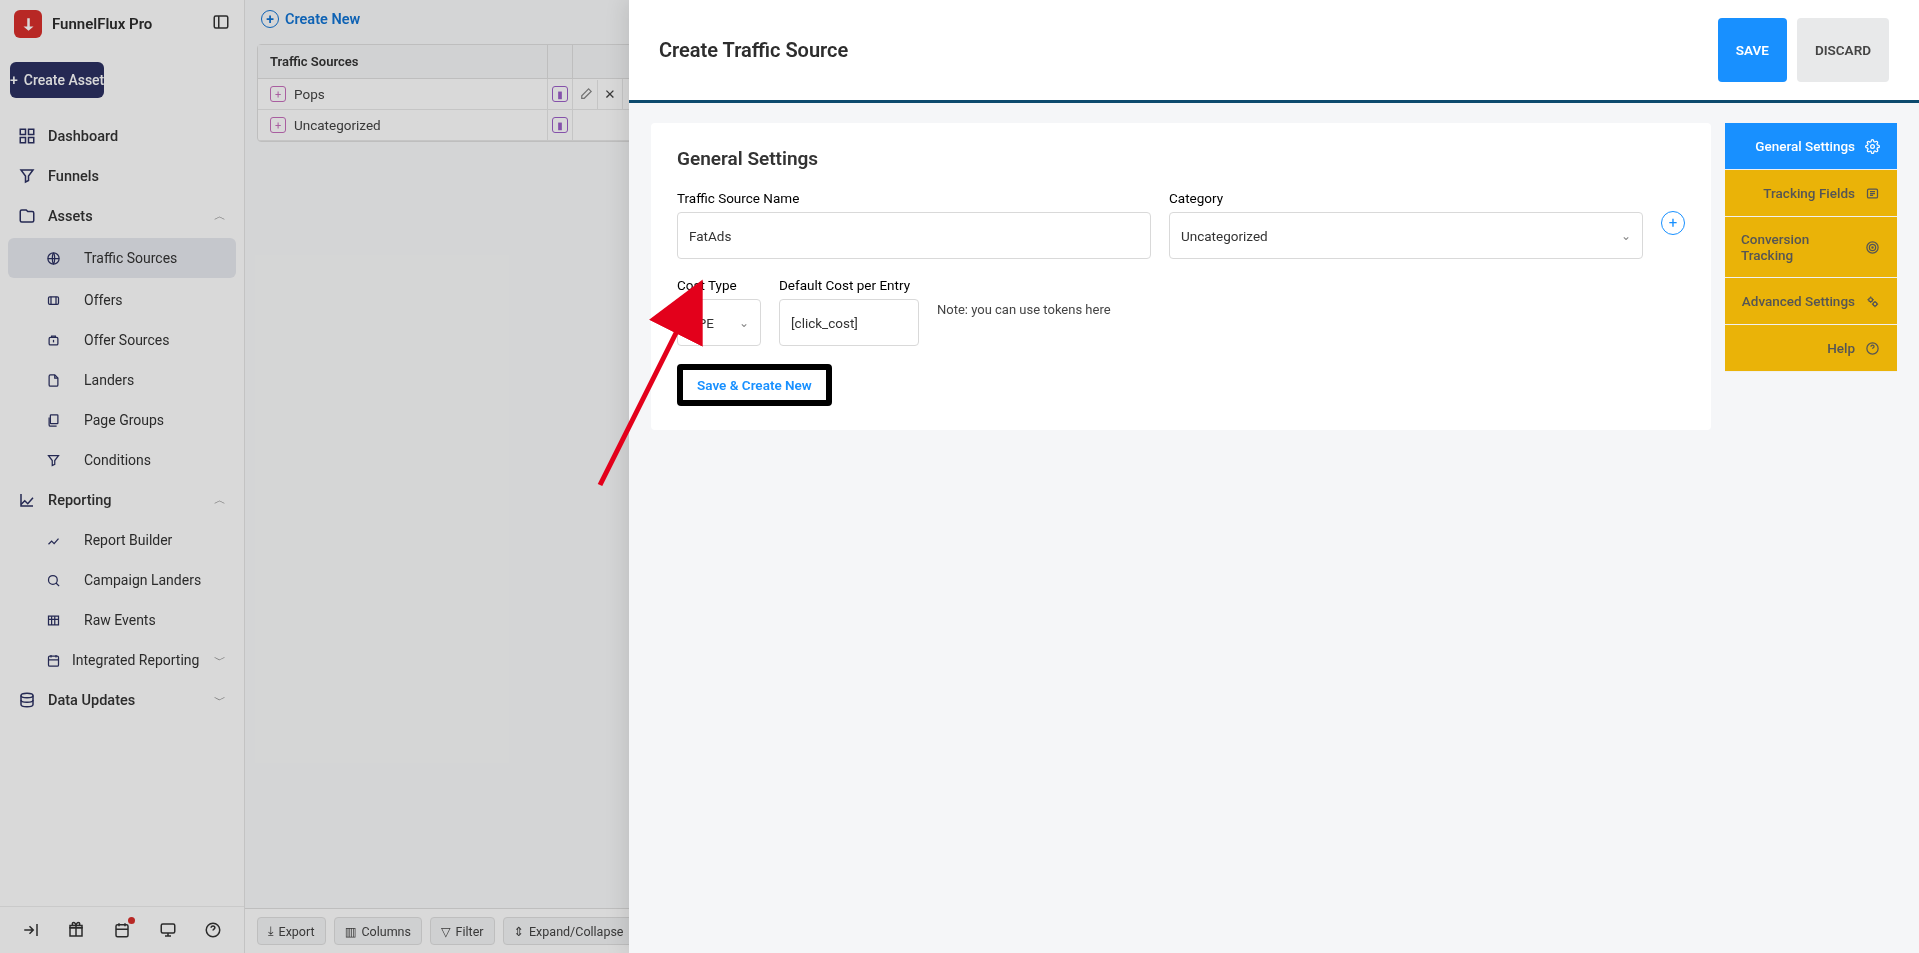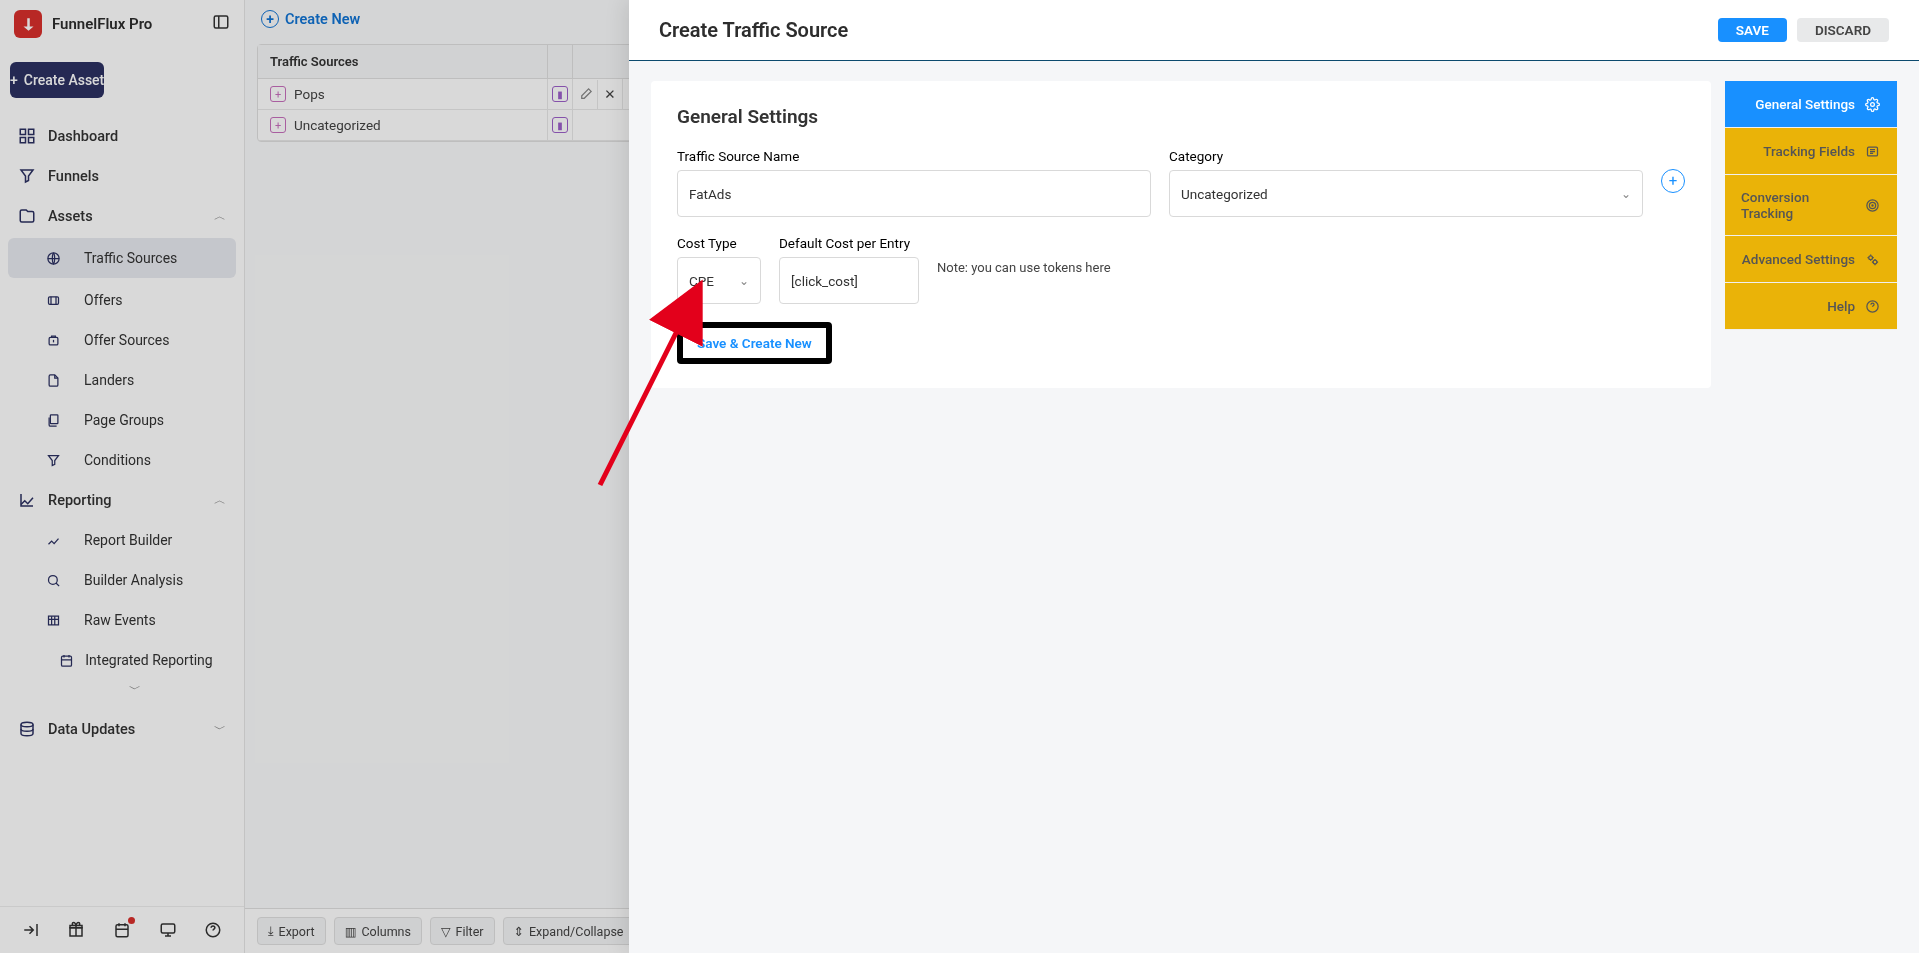--- a/index.html
+++ b/index.html
@@ -44,24 +44,24 @@
 .td-cell.small { flex: 0 0 25px; justify-content: center; padding: 7px 2px; }
 .expand-btn { width: 16px; height: 16px; border: 1px solid #c76fbd; border-radius: 3px; color: #c76fbd; font-size: 11px; display: flex; align-items: center; justify-content: center; }
 .bar-icon { width: 16px; height: 16px; border: 1px solid #9d60c9; border-radius: 3px; color: #9d60c9; font-size: 10px; display: flex; align-items: center; justify-content: center; }
 
 .bottombar { position: absolute; bottom: 0; left: 0; right: 0; background: #fff; border-top: 1px solid #e0e0e0; padding: 8px 12px; display: flex; gap: 8px; }
 .bb-btn { background: #f4f5f6; border: 1px solid #e0e0e0; border-radius: 4px; padding: 5px 10px; font-size: 12.5px; color: #444; display: flex; align-items: center; gap: 5px; cursor: pointer; }
 .bb-btn.primary { background: #1174d4; color: #fff; border-color: #1174d4; }
 
 
 .drawer { position: absolute; top: 0; right: 0; width: 1290px; bottom: 0; background: #f5f6f8; z-index: 10; box-shadow: -4px 0 20px rgba(0,0,0,0.1); }
-.drawer-header { background: #fff; padding: 18px 30px; display: flex; align-items: center; justify-content: space-between; border-bottom: 1px solid #0c4a6e; }
+.drawer-header { background: #fff; padding: 18px 30px; display: flex; align-items: center; justify-content: space-between; border-bottom: 3px solid #0c4a6e; }
 .drawer-title { font-size: 20px; font-weight: 600; color: #2d2d2d; }
 .drawer-actions { display: flex; gap: 10px; }
-.btn { border: none; border-radius: 4px; padding: 4px 18px; font-size: 13.5px; font-weight: 600; cursor: pointer; }
+.btn { border: none; border-radius: 4px; padding: 24px 18px; font-size: 13.5px; font-weight: 600; cursor: pointer; }
 .btn-primary { background: #1890ff; color: #fff; }
 .btn-secondary { background: #e8e9ea; color: #444; }
 
 .drawer-body { display: flex; padding: 20px 22px; gap: 14px; }
 .panel { background: #fff; border-radius: 4px; padding: 24px 26px; flex: 1; }
 .panel-title { font-size: 19px; font-weight: 600; color: #333; margin-bottom: 20px; }
 .form-row { display: flex; gap: 18px; margin-bottom: 18px; align-items: flex-end; }
 .form-group { display: flex; flex-direction: column; gap: 6px; }
 .form-label { font-size: 13.5px; color: #000000; font-weight: 400; }
 .form-input, .form-select { border: 1px solid #d9d9d9; border-radius: 4px; padding: 7px 11px; font-size: 13.5px; color: #333; background: #fff; height: 47px; }
@@ -211,32 +211,32 @@
       </span>
     <span>Report Builder</span>
   </div>
   <div class="nav-item nav-sub">
     <span class="nic2">
         <svg class="icon-sm" viewBox="0 0 24 24" fill="none" stroke="currentColor" stroke-width="2">
           <circle cx="11" cy="11" r="7"></circle>
           <path d="M21 21l-5-5"></path>
         </svg>
       </span>
-    <span>Builder Analysis</span>
+    <span>Campaign Landers</span>
   </div>
   <div class="nav-item nav-sub">
     <span class="nic2">
         <svg class="icon-sm" viewBox="0 0 24 24" fill="none" stroke="currentColor" stroke-width="2">
           <rect x="4" y="5" width="16" height="14"></rect>
           <path d="M4 10h16M9 5v14M14 5v14"></path>
         </svg>
       </span>
     <span>Raw Events</span>
   </div>
-  <div class="nav-item nav-sub" style="justify-content:space-between;display:flex;flex-direction:column;">
+  <div class="nav-item nav-sub" style="justify-content:space-between;display:flex;">
     <span style="display:flex;align-items:center;">
       <span class="nic2">
           <svg class="icon-sm" viewBox="0 0 24 24" fill="none" stroke="currentColor" stroke-width="2">
             <rect x="4" y="5" width="16" height="16" rx="2"></rect>
             <path d="M8 3v4M16 3v4M4 11h16"></path>
           </svg>
         </span>
       <span>Integrated Reporting</span>
     </span>
     <span class="chev">﹀</span>

